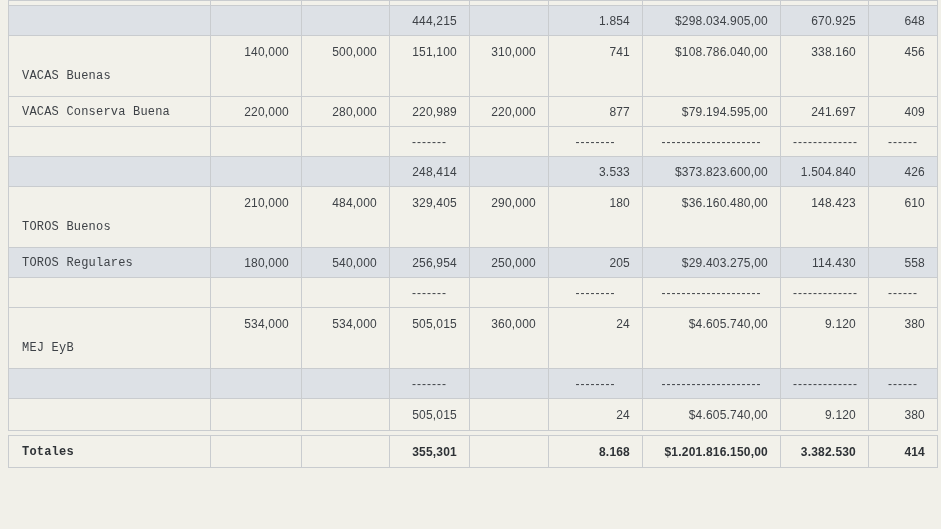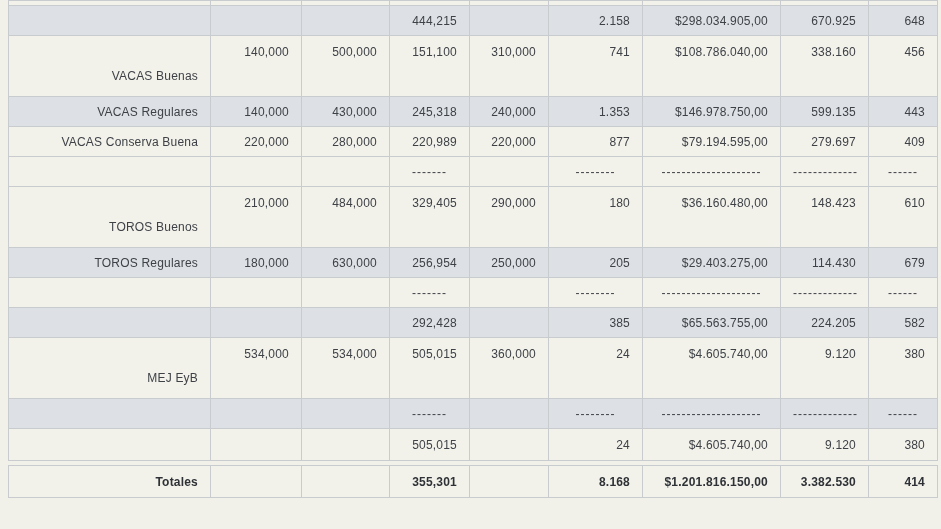--- a/index.html
+++ b/index.html
@@ -23,21 +23,21 @@
   }
   td{
     border:1px solid var(--border);
     padding:0 12px;
     height:29px;
     text-align:right;
     vertical-align:middle;
     white-space:nowrap;overflow:hidden;
     letter-spacing:.2px;
   }
-  td.cat{text-align:right;padding-left:13px;}
+  td.cat{text-align:left;padding-left:13px;font-family:Liberation Mono, monospace;}
   tr.blue td{background:var(--row-blue);}
   tr.cream td{background:var(--row-cream);}
   tr.tall td{height:47px;vertical-align:top;padding-top:9px;}
   tr.tall td.cat{vertical-align:bottom;padding-bottom:13px;padding-top:0;}
   tr.last-sub td{height:31px;}
   td.dash{text-align:center;letter-spacing:1px;}
   tr.sliver td{height:4px;padding:0;}
   .gap{height:4px;}
   table.totals td{height:31px;font-weight:bold;color:var(--text-bold);}
 </style>
@@ -69,112 +69,101 @@
         <td></td>
           <td></td>
         <td></td>
       </tr>
     <tr class="blue">
           <td class="cat"></td>
           <td></td>
           <td></td>
           <td>444,215</td>
           <td></td>
-          <td>2.158</td>
+          <td>1.854</td>
           <td>$298.034.905,00</td>
           <td>670.925</td>
           <td>648</td>
         </tr>
         <tr class="cream tall">
           <td class="cat">VACAS Buenas</td>
           <td>140,000</td>
           <td>500,000</td>
           <td>151,100</td>
           <td>310,000</td>
           <td>741</td>
           <td>$108.786.040,00</td>
           <td>338.160</td>
           <td>456</td>
         </tr>
-        <tr class="blue">
-          <td class="cat">VACAS Regulares</td>
-          <td>140,000</td>
-          <td>430,000</td>
-          <td>245,318</td>
-          <td>240,000</td>
-          <td>1.353</td>
-          <td>$146.978.750,00</td>
-          <td>599.135</td>
-          <td>443</td>
-        </tr>
         <tr class="cream">
           <td class="cat">VACAS Conserva Buena</td>
           <td>220,000</td>
           <td>280,000</td>
           <td>220,989</td>
           <td>220,000</td>
           <td>877</td>
           <td>$79.194.595,00</td>
-          <td>279.697</td>
+          <td>241.697</td>
           <td>409</td>
         </tr>
         <tr class="cream">
           <td class="cat"></td>
           <td></td>
           <td></td>
           <td class="dash">-------</td>
           <td></td>
           <td class="dash">--------</td>
           <td class="dash">--------------------</td>
           <td class="dash">-------------</td>
           <td class="dash">------</td>
+        </tr>
+        <tr class="blue">
+          <td class="cat"></td>
+          <td></td>
+          <td></td>
+          <td>248,414</td>
+          <td></td>
+          <td>3.533</td>
+          <td>$373.823.600,00</td>
+          <td>1.504.840</td>
+          <td>426</td>
         </tr>
         <tr class="cream tall">
           <td class="cat">TOROS Buenos</td>
           <td>210,000</td>
           <td>484,000</td>
           <td>329,405</td>
           <td>290,000</td>
           <td>180</td>
           <td>$36.160.480,00</td>
           <td>148.423</td>
           <td>610</td>
         </tr>
         <tr class="blue">
           <td class="cat">TOROS Regulares</td>
           <td>180,000</td>
-          <td>630,000</td>
+          <td>540,000</td>
           <td>256,954</td>
           <td>250,000</td>
           <td>205</td>
           <td>$29.403.275,00</td>
           <td>114.430</td>
-          <td>679</td>
+          <td>558</td>
         </tr>
         <tr class="cream">
           <td class="cat"></td>
           <td></td>
           <td></td>
           <td class="dash">-------</td>
           <td></td>
           <td class="dash">--------</td>
           <td class="dash">--------------------</td>
           <td class="dash">-------------</td>
           <td class="dash">------</td>
-        </tr>
-        <tr class="blue">
-          <td class="cat"></td>
-          <td></td>
-          <td></td>
-          <td>292,428</td>
-          <td></td>
-          <td>385</td>
-          <td>$65.563.755,00</td>
-          <td>224.205</td>
-          <td>582</td>
         </tr>
         <tr class="cream tall">
           <td class="cat">MEJ EyB</td>
           <td>534,000</td>
           <td>534,000</td>
           <td>505,015</td>
           <td>360,000</td>
           <td>24</td>
           <td>$4.605.740,00</td>
           <td>9.120</td>

